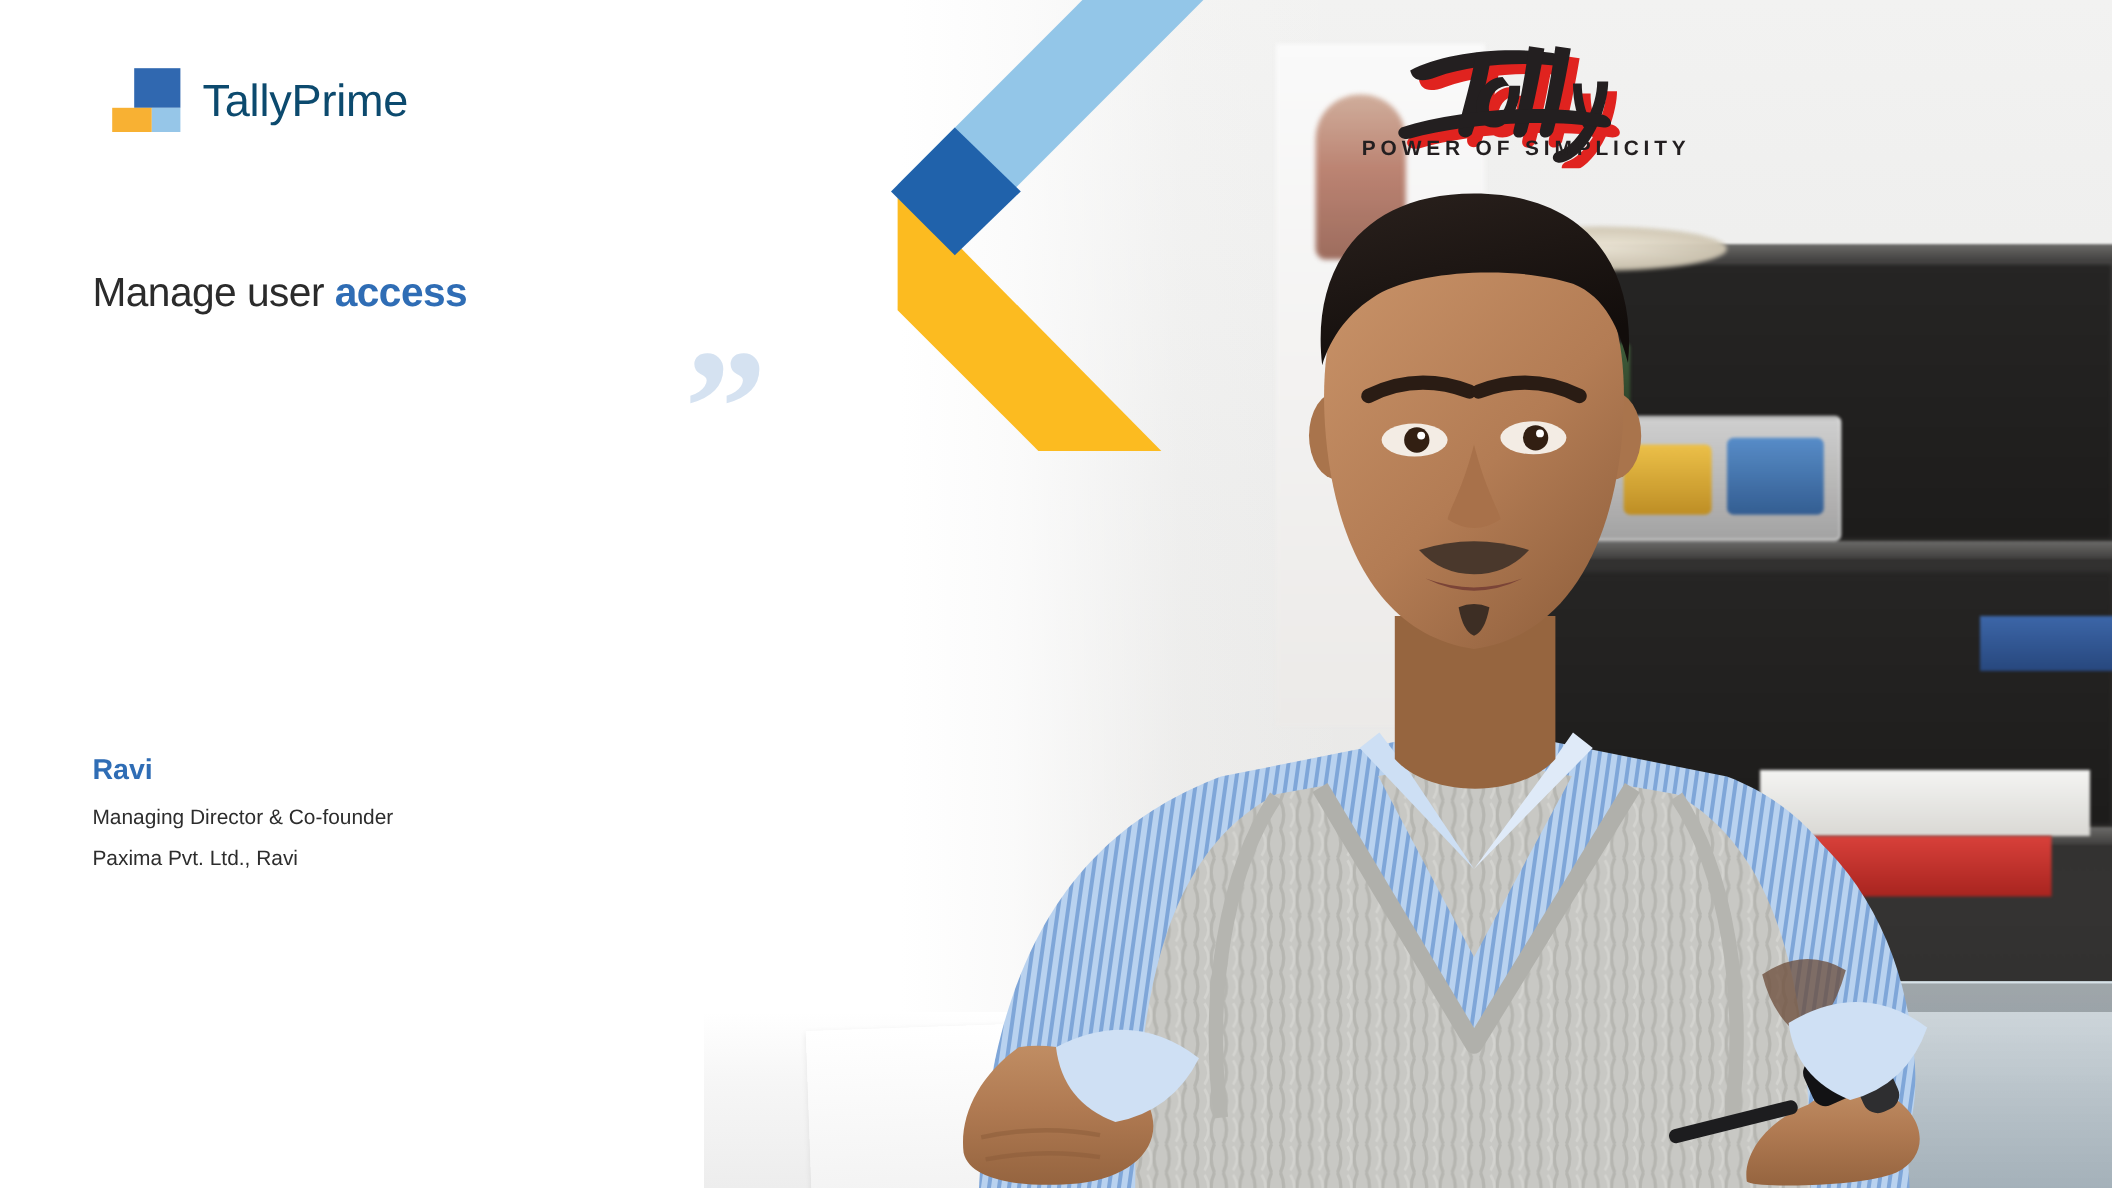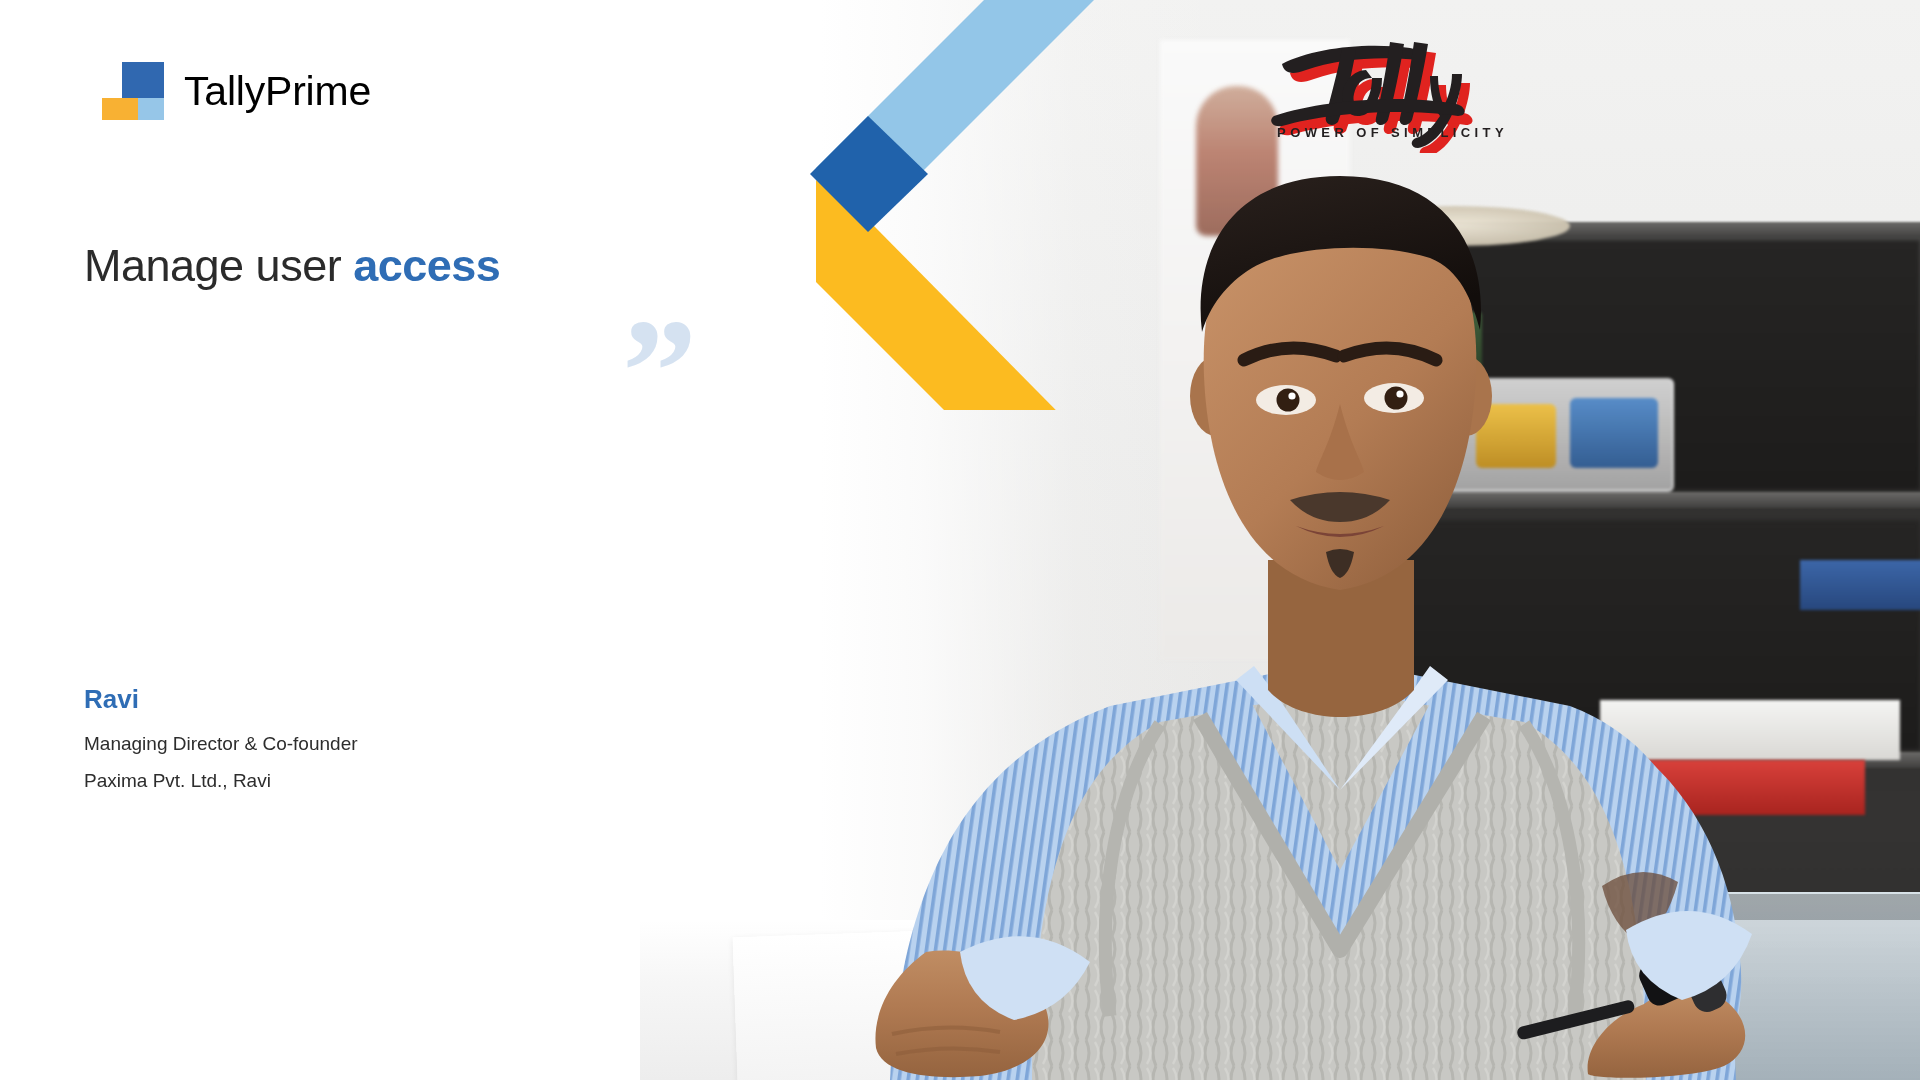--- a/index.html
+++ b/index.html
@@ -107,26 +107,26 @@
     position:absolute;left:102px;top:62px;
     display:flex;align-items:center;gap:20px;
   }
   .brand-mark{
     position:relative;width:62px;height:58px;flex:0 0 auto;
   }
   .bm-top{position:absolute;left:20px;top:0;width:42px;height:36px;background:#3068b0;}
   .bm-yellow{position:absolute;left:0;top:36px;width:36px;height:22px;background:#f8b133;}
   .bm-lblue{position:absolute;left:36px;top:36px;width:26px;height:22px;background:#96c6e8;}
   .brand-name{
-    font-size:41px;color:#000000;letter-spacing:-.2px;white-space:nowrap;
+    font-size:41px;color:#0c4a6e;letter-spacing:-.2px;white-space:nowrap;
   }
 
   .headline{
     position:absolute;left:84px;top:228px;width:700px;
-    font-size:45px;line-height:76px;color:#2b2b2b;font-weight:400;
+    font-size:37px;line-height:76px;color:#2b2b2b;font-weight:400;
     letter-spacing:-.5px;
   }
   .headline .accent{color:#2f6db5;font-weight:700;}
   .headline .l2{display:block;color:#2f6db5;font-weight:700;}
   .quote-glyph{
     position:absolute;left:622px;top:296px;
     font-size:150px;line-height:150px;color:#d5e2f1;
     font-family:"Liberation Serif", serif;font-weight:700;
     user-select:none;
   }
@@ -136,21 +136,21 @@
     font-size:26px;font-weight:700;color:#2f6db5;margin:0 0 4px 0;line-height:44px;
   }
   .attrib-role,.attrib-org{
     font-size:19px;color:#2d2d2d;line-height:37px;font-weight:400;
   }
 
   
   .tally-logo{position:absolute;left:1238px;top:28px;width:270px;height:125px;}
   .tally-tag{
     position:absolute;left:1238px;top:125px;width:270px;
-    text-align:right;font-size:13px;font-weight:700;color:#231f20;
+    text-align:center;font-size:19px;font-weight:700;color:#231f20;
     letter-spacing:4.4px;white-space:nowrap;
   }
 </style>
 </head>
 <body>
 
 <div class="stage">
 
   <div class="photo-panel">
     <div class="room"></div>

